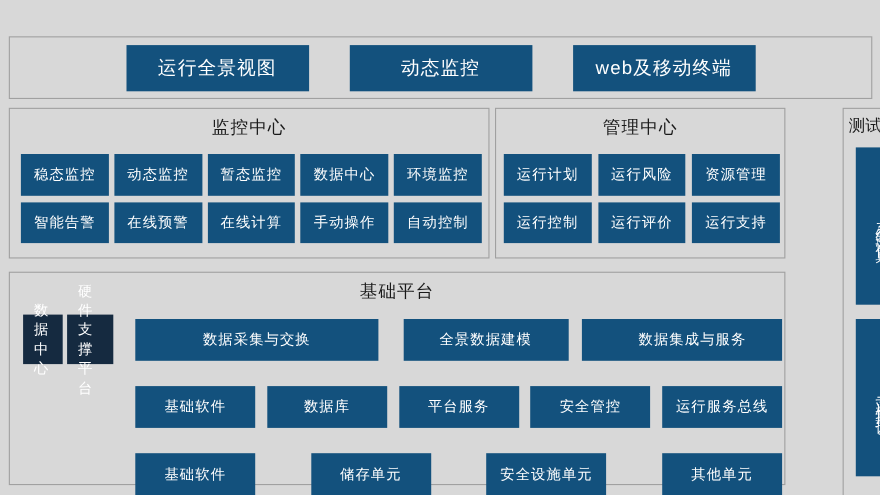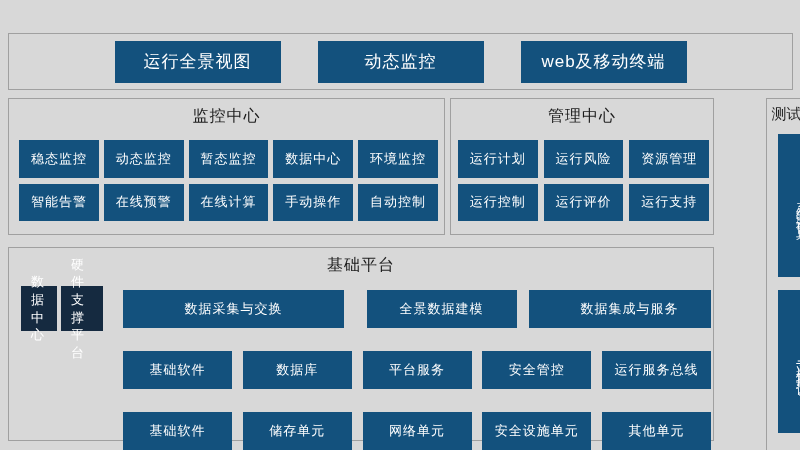--- a/index.html
+++ b/index.html
@@ -137,20 +137,19 @@
       <div class="base-row">
         <button class="blk w-sm">基础软件</button>
         <button class="blk w-sm">数据库</button>
         <button class="blk w-sm">平台服务</button>
         <button class="blk w-sm">安全管控</button>
         <button class="blk w-sm">运行服务总线</button>
       </div>
       <div class="base-row">
         <button class="blk w-sm">基础软件</button>
         <button class="blk w-sm">储存单元</button>
-        <button class="blk w-sm">网络单元</button>
         <button class="blk w-sm">安全设施单元</button>
         <button class="blk w-sm">其他单元</button>
       </div>
     </div>
   </div>
 
 </div>
 
 </body></html>

